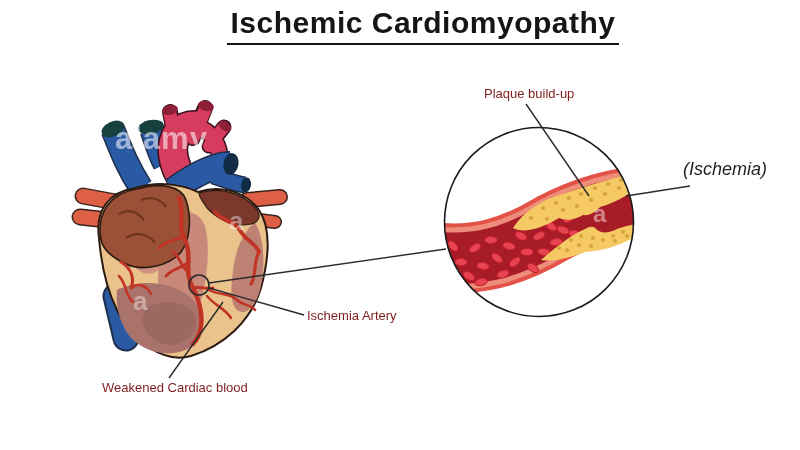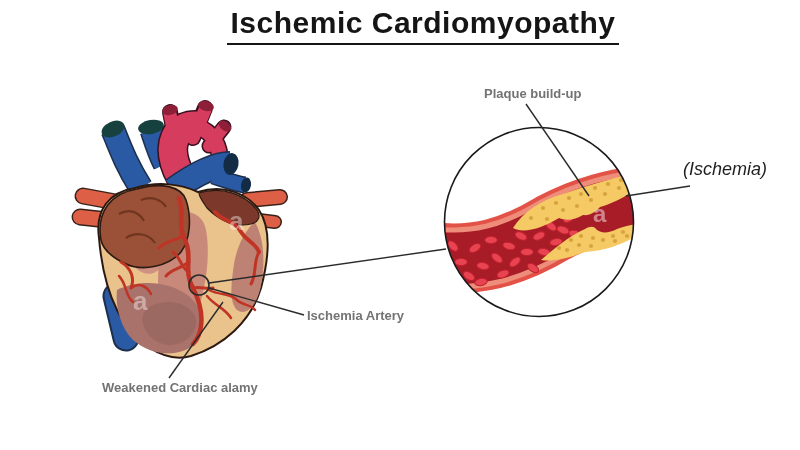--- a/index.html
+++ b/index.html
@@ -1,19 +1,19 @@
 <!DOCTYPE html>
 <html><head>
 <meta charset="utf-8">
 <style>
   html,body{margin:0;padding:0;background:#fff;}
   #stage{position:relative;width:800px;height:450px;background:#ffffff;overflow:hidden;
          font-family:"Liberation Sans",sans-serif;color:#1f1f1f;margin-left:23px;}
   #art{position:absolute;left:0;top:0;}
-  .lbl{position:absolute;font-size:13px;font-weight:700;color:#737373;white-space:nowrap;}
+  .lbl{position:absolute;font-size:13px;font-weight:400;color:#7f1d1d;white-space:nowrap;}
   #title-wrap{position:absolute;top:6px;left:0;width:800px;text-align:center;}
   #title-wrap .t{display:inline-block;font-size:30px;font-weight:700;letter-spacing:.5px;
                  color:#151515;border-bottom:2.5px solid #151515;padding:0 4px 3px 4px;}
   #restriction{position:absolute;left:622px;top:158px;width:160px;text-align:center;line-height:1.32;}
   #restriction .it{font-style:italic;}
   .wm{position:absolute;color:#ffffff;font-weight:700;white-space:nowrap;pointer-events:none;}
 </style>
 </head>
 <body>
 
@@ -226,19 +226,20 @@
   </div>
 
   <div class="lbl" style="left:461px;top:86px;">Plaque build-up</div>
 
   <div id="restriction">
     <div class="it" style="font-size:18px;font-weight:500;text-align:center;">(Ischemia)</div>
   </div>
 
   <div class="lbl" style="left:284px;top:308px;">Ischemia Artery</div>
 
-  <div class="lbl" style="left:79px;top:380px;">Weakened Cardiac alamy</div>
-
+  <div class="lbl" style="left:79px;top:380px;">Weakened Cardiac blood</div>
+
+  <div class="wm" style="left:92px;top:121px;font-size:31px;opacity:.55;letter-spacing:1px;">alamy</div>
   <div class="wm" style="left:206px;top:206px;font-size:26px;opacity:.4;">a</div>
   <div class="wm" style="left:110px;top:286px;font-size:26px;opacity:.4;">a</div>
   <div class="wm" style="left:401px;top:200px;font-size:24px;opacity:.5;">ly</div>
   <div class="wm" style="left:570px;top:200px;font-size:24px;opacity:.45;">a</div>
 </div>
 
 </body></html>

